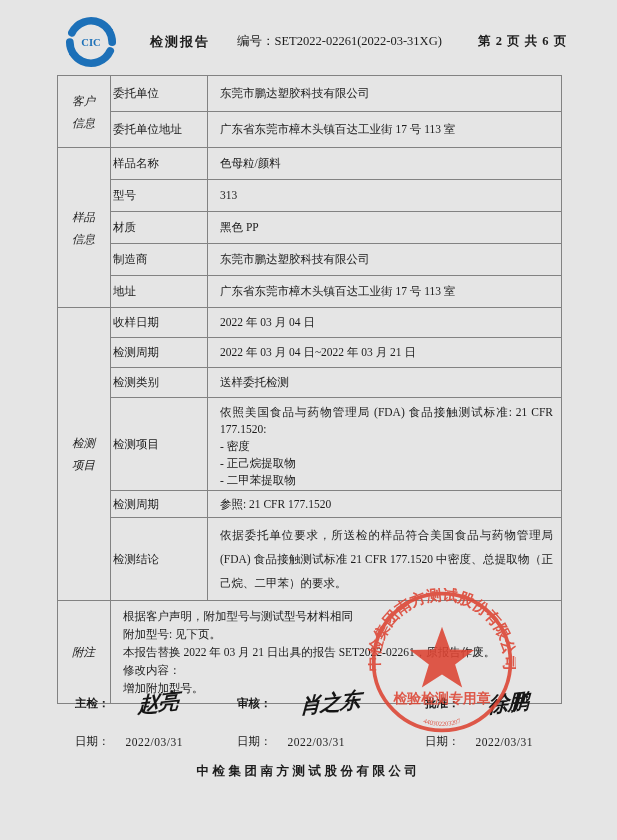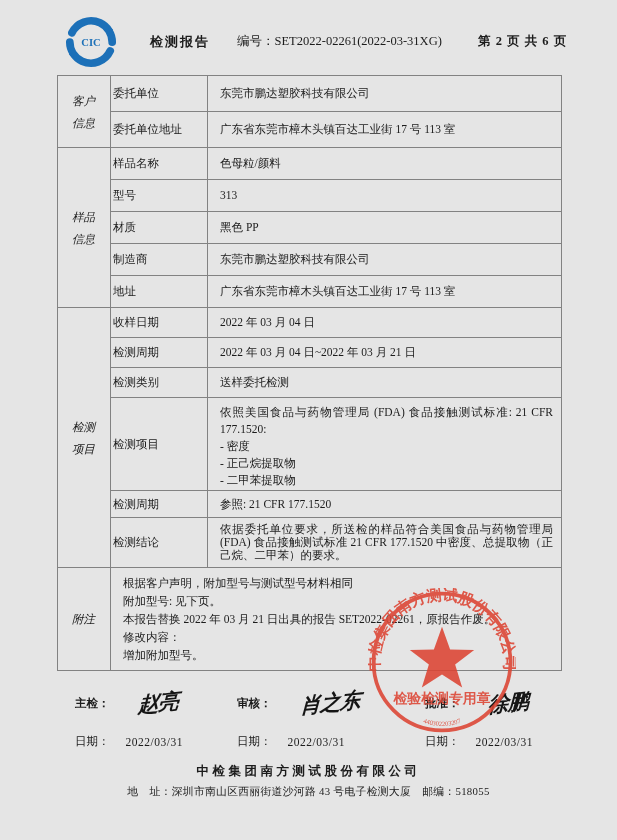--- a/index.html
+++ b/index.html
@@ -17,21 +17,21 @@
   table.report { position:absolute; left:57px; top:75px; width:505px; border-collapse:collapse; table-layout:fixed; }
   table.report td { border:1px solid #828282; font-size:11.5px; vertical-align:middle; }
   td.sec { width:53px; text-align:left; padding:0 14px; line-height:22px;font-style:italic; }
   td.lbl { width:97px; padding:0 0 0 2px; }
   td.val { padding:3px 8px 3px 12px; line-height:17px; white-space:pre-line; text-align:justify; }
   tr.h36 td { height:36px; }
   tr.h32 td { height:32px; }
   tr.h30 td { height:30px; }
   tr.h27 td { height:27px; }
   td.val.items { line-height:17px; padding-top:6px; padding-bottom:1px; }
-  td.val.concl { line-height:13px; padding-top:5px; padding-bottom:5px;margin-top:11px; }
+  td.val.concl { line-height:24px; padding-top:5px; padding-bottom:5px;margin-top:11px; }
   td.note-val { padding:6px 8px 6px 12px; line-height:18px; white-space:pre-line; font-size:11.5px; border:1px solid #828282; }
 
   
   .sig-area { position:absolute; left:57px; top:686px; width:505px; height:72px; font-size:11.5px; }
   .sig-block { position:absolute; top:0; }
   .sig-b1 { left:18px; width:150px; }
   .sig-b2 { left:180px; width:150px; }
   .sig-b3 { left:368px; width:140px; }
   .sig-line { display:flex; align-items:center; height:34px; }
   .sig-role { font-weight:bold; flex:0 0 auto; }
@@ -186,18 +186,15 @@
     </text>
     <polygon fill="#dd4433" points="80,42 88.8,66.4 114.8,66.9 94.2,82.8 101.8,107.6 80,93.4 58.2,107.6 65.8,82.8 45.2,66.9 71.2,66.4"></polygon>
     <text x="80" y="124" text-anchor="middle" fill="#dd4433" font-size="15" font-weight="bold" font-family="Liberation Serif, serif">检验检测专用章</text>
     <text fill="#dd4433" font-size="7" font-family="Liberation Serif, serif">
       <textPath href="#serialPath" startOffset="50%" text-anchor="middle">440302203207</textPath>
     </text>
   </svg>
 
   <div class="footer">
     <div class="f-company">中检集团南方测试股份有限公司</div>
-    <div class="f-line">
-      <span>地　址：</span><span>深圳市南山区西丽街道沙河路 43 号电子检测大厦</span><span>　邮编：</span><span>518055</span>
-    </div>
   </div>
 
 </div>
 
 </body></html>

